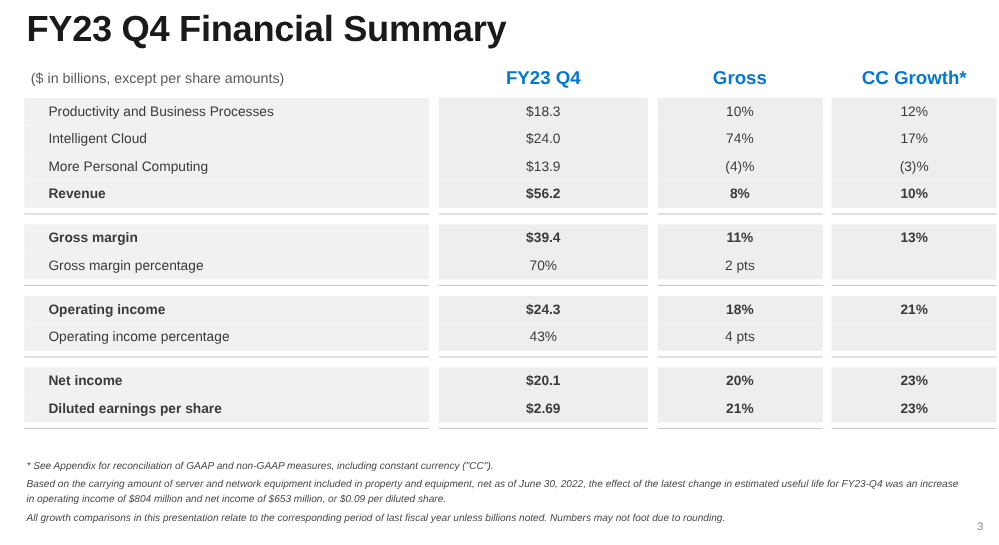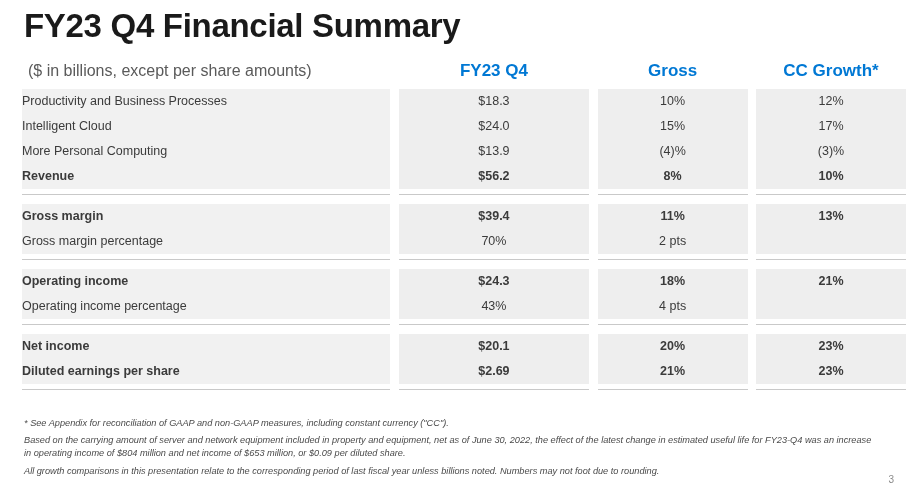--- a/index.html
+++ b/index.html
@@ -55,31 +55,32 @@
     font-weight: bold;
     color: #0078d4;
     text-align: center;
     padding-bottom: 7px;
     height: 22px;
   }
   .hdr-row th.note {
     color: #5a5a5a;
     font-weight: normal;
     text-align: left;
-    font-size: 16px;
+    font-size: 13px;
     padding-left: 6px;
   }
 
   .cell {
     height: 25px;
     line-height: 25px;
     font-size: 12.5px;
   }
   .cell.label {
     text-align: left;
+    padding-left: 22px;
     color: #3b3b3b;
   }
   .cell.num {
     text-align: center;
     color: #3b3b3b;
   }
   .shade { background: #eeeeee; }
   .shade-light { background: #f1f1f1; }
   .bold { font-weight: bold; color: #1f1f1f; }
 
@@ -151,21 +152,21 @@
         <td></td>
         <td class="cell num shade">10%</td>
         <td></td>
         <td class="cell num shade">12%</td>
       </tr>
       <tr>
         <td class="cell label shade-light">Intelligent Cloud</td>
         <td></td>
         <td class="cell num shade">$24.0</td>
         <td></td>
-        <td class="cell num shade">15%</td>
+        <td class="cell num shade">74%</td>
         <td></td>
         <td class="cell num shade">17%</td>
       </tr>
       <tr>
         <td class="cell label shade-light">More Personal Computing</td>
         <td></td>
         <td class="cell num shade">$13.9</td>
         <td></td>
         <td class="cell num shade">(4)%</td>
         <td></td>

